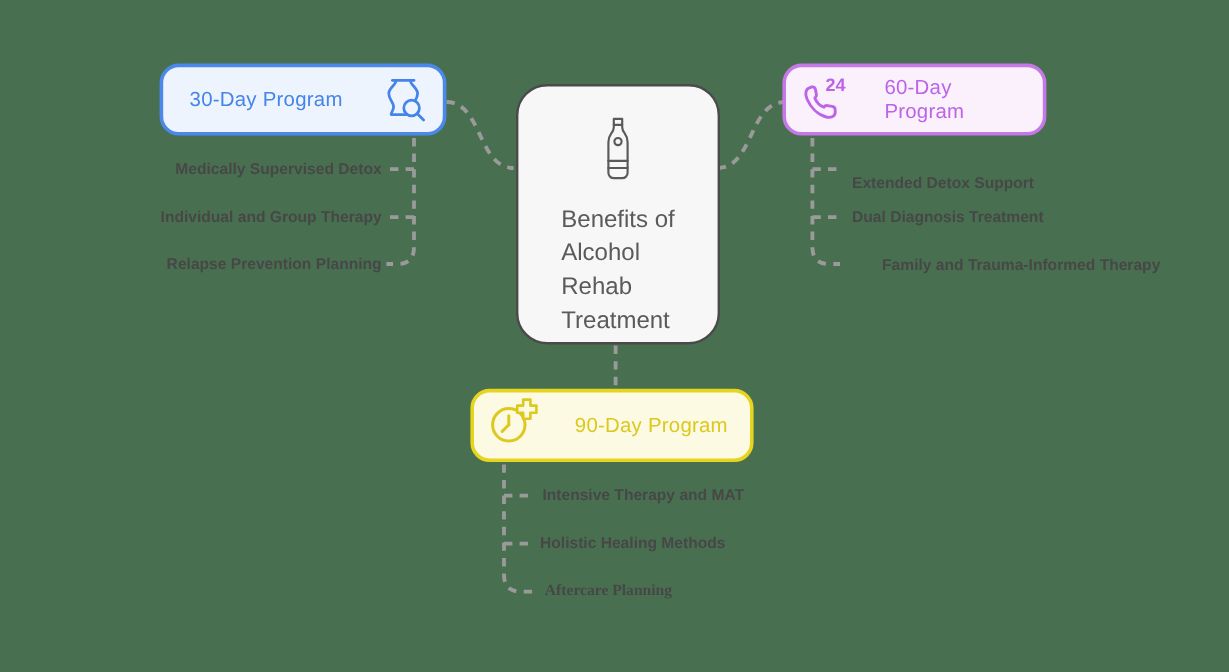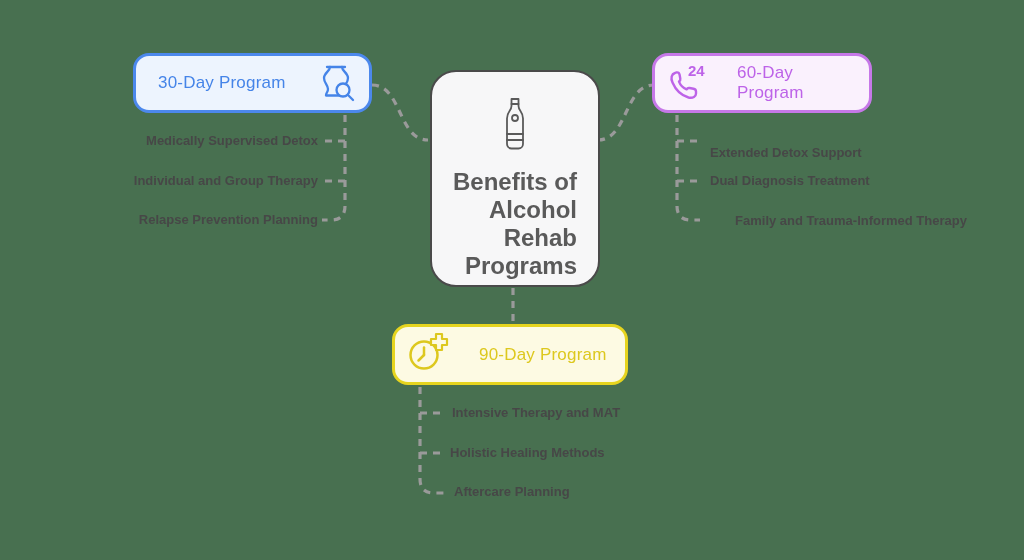--- a/index.html
+++ b/index.html
@@ -19,32 +19,32 @@
 
   #node-30 { left:133px; top:53px; width:239px; background:#edf4fe; border:3px solid #4c88ec; color:#4584e8; padding:0 10px 0 22px; justify-content:space-between; }
   #node-60 { left:652px; top:53px; width:220px; background:#faf1fd; border:3px solid #c678e8; color:#bd63e8; padding:0 12px 0 10px; gap:26px; }
   #node-90 { left:392px; top:324px; width:236px; height:61px; background:#fdfae3; border:3px solid #e6d41f; color:#ddc81e; padding:0 12px 0 10px; gap:28px; }
 
   .center-node {
     position:absolute; left:430px; top:70px; width:170px; height:217px; box-sizing:border-box;
     background:#f7f7f8; border:2.5px solid #4a4a4a; border-radius:26px;
     display:flex; flex-direction:column; align-items:center; padding-top:24px;
   }
-  .center-title { margin-top:12px; font-size:24px; line-height:28px; color:#5a5a5a; text-align:right;font-weight:bold; }
+  .center-title { margin-top:12px; font-size:20px; line-height:28px; color:#5a5a5a; text-align:left; }
 
   .sub-item { position:absolute; font-size:13px; font-weight:bold; color:#474747; line-height:22px; white-space:nowrap; }
   #l1 { left:20px;  top:130px; width:298px; text-align:right; }
   #l2 { left:20px;  top:170px; width:298px; text-align:right; }
   #l3 { left:20px;  top:209px; width:298px; text-align:right; }
   #r1 { left:710px; top:130px;margin-top:12px; }
   #r2 { left:710px; top:170px; }
   #r3 { left:707px; top:207px; width:288px; text-align:center; line-height:27px; white-space:normal; }
   #b1 { left:452px; top:402px; }
   #b2 { left:450px; top:442px; }
-  #b3 { left:454px; top:481px; }
+  #b3 { left:454px; top:481px;font-family:Liberation Serif, serif; }
 </style>
 </head>
 <body>
 
 <div class="canvas">
 
   <svg class="connectors" viewBox="0 0 1024 560">
     <path d="M372 85 C402 85 398 140 428 140"></path>
     <path d="M598 140 C628 140 624 85 654 85"></path>
     <path d="M513 288 L513 322"></path>
@@ -103,21 +103,21 @@
         <path d="M10.5 8 H17.5"></path>
         <circle cx="14" cy="22" r="3"></circle>
         <path d="M6 38 H22"></path>
         <path d="M6 44 H22"></path>
       </svg>
     </span>
     <div class="center-title">
       <div>Benefits of</div>
       <div>Alcohol</div>
       <div>Rehab</div>
-      <div>Programs</div>
+      <div>Treatment</div>
     </div>
   </div>
 
   <div class="sub-item" id="l1">Medically Supervised Detox</div>
   <div class="sub-item" id="l2">Individual and Group Therapy</div>
   <div class="sub-item" id="l3">Relapse Prevention Planning</div>
 
   <div class="sub-item" id="r1">Extended Detox Support</div>
   <div class="sub-item" id="r2">Dual Diagnosis Treatment</div>
   <div class="sub-item" id="r3">Family and Trauma-Informed Therapy</div>

